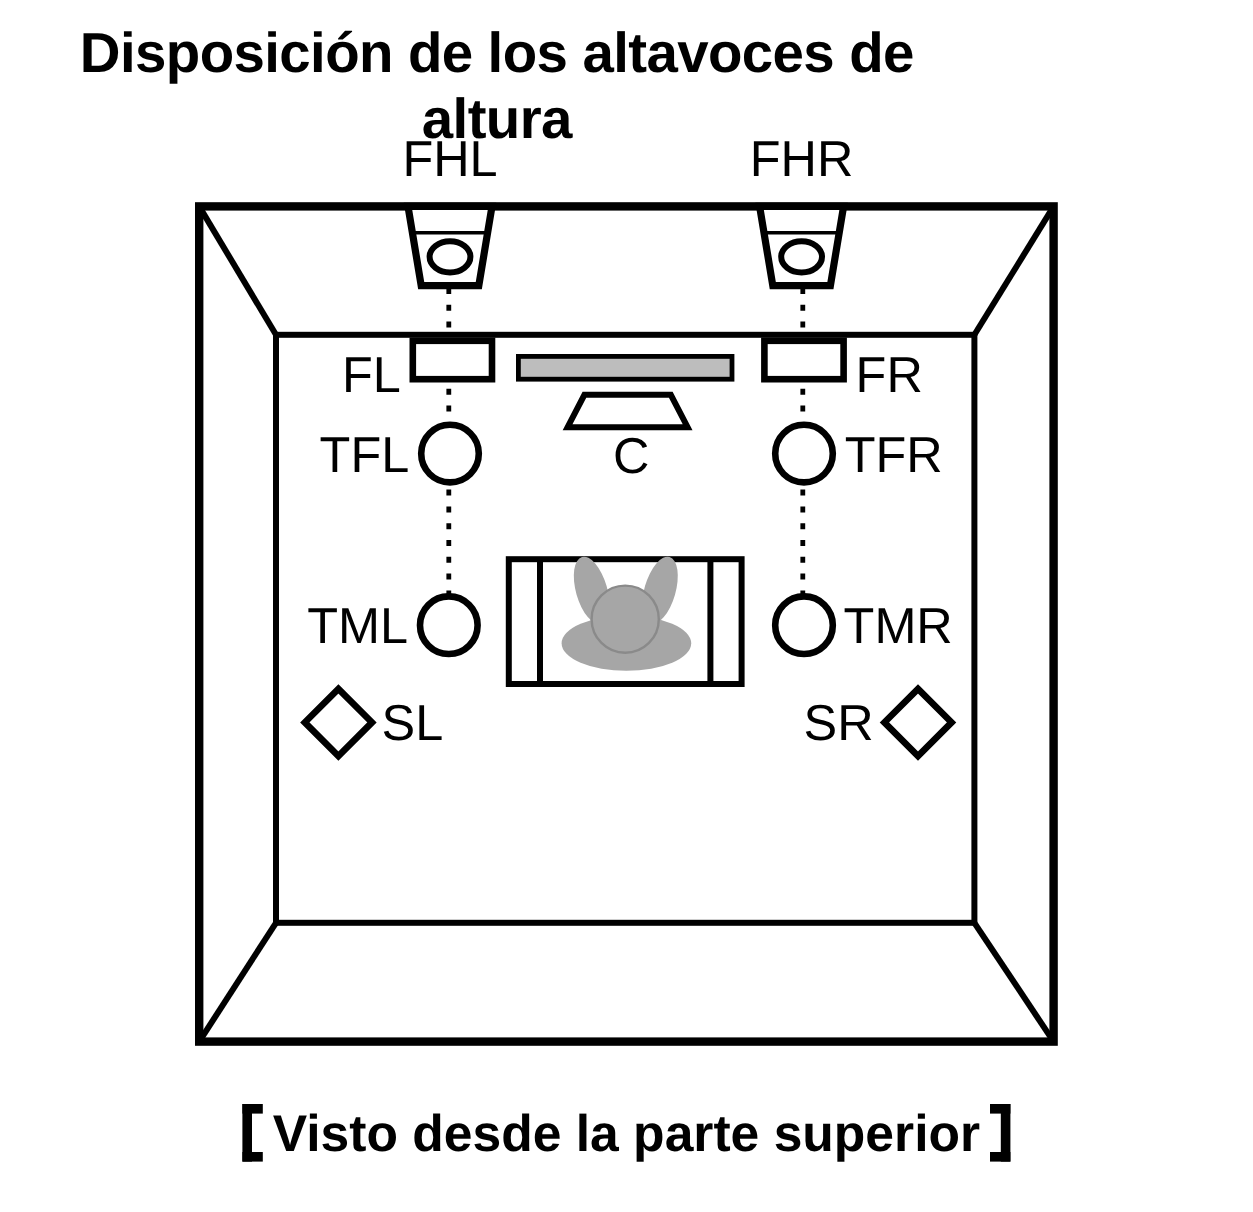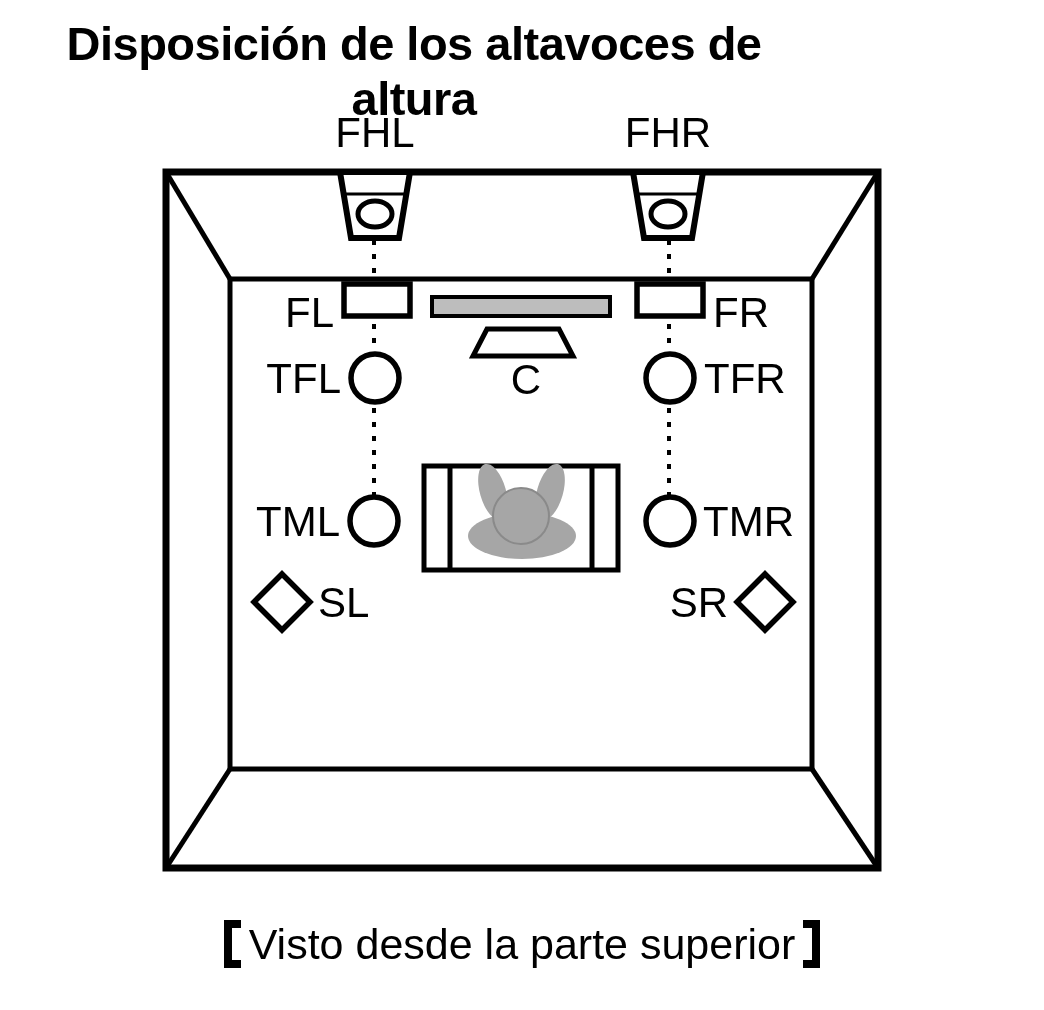--- a/index.html
+++ b/index.html
@@ -32,21 +32,21 @@
     font-size: 42px;
     fill: #000;
   }
   .caption {
     position: absolute;
     top: 920px;
     left: 0;
     width: 1044px;
     text-align: center;
     font-size: 43px;
-    font-weight: 400;
+    font-weight: 700;
     white-space: nowrap;
   }
   
   .bracket {
     display: inline-block;
     box-sizing: border-box;
     width: 17px;
     height: 48px;
     border: 8px solid #000;
     vertical-align: -9px;

